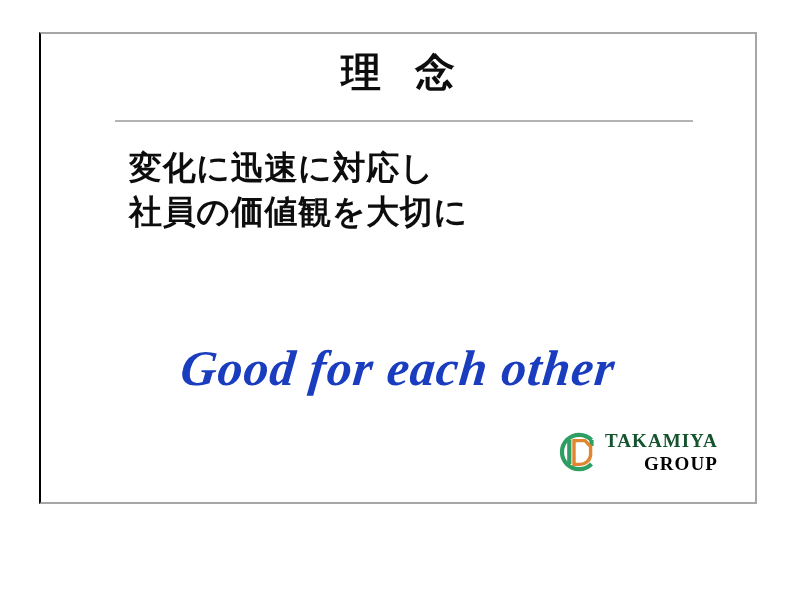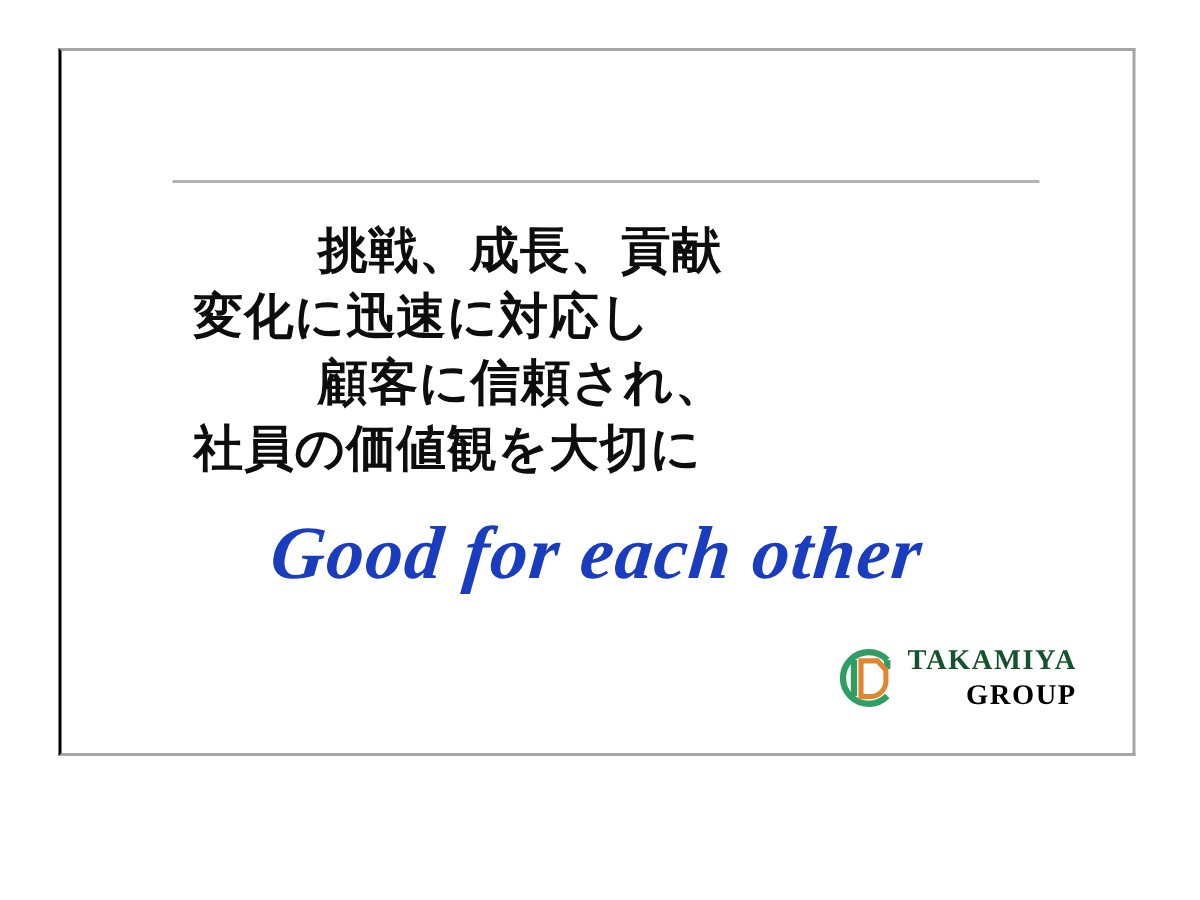--- a/index.html
+++ b/index.html
@@ -137,27 +137,28 @@
     text-align: right;
     margin-top: 4px;
     white-space: pre;
   }
 </style>
 </head>
 <body>
 
 <div id="slide-frame">
 
+  <div id="title-block">
+    <div id="slide-title">理 念</div>
+  </div>
 
   <div id="title-rule"></div>
 
   <div id="body-lines">
-    <div class="body-line">挑戦、成長、貢献</div>
     <div class="body-line indent">変化に迅速に対応し</div>
-    <div class="body-line">顧客に信頼され、</div>
     <div class="body-line indent">社員の価値観を大切に</div>
   </div>
 
   <div id="tagline">
     <span id="tagline-text">Good for each other</span>
   </div>
 
   <div id="logo">
     <span id="logo-mark">
       <svg width="42" height="42" viewBox="0 0 42 42" xmlns="http://www.w3.org/2000/svg">

